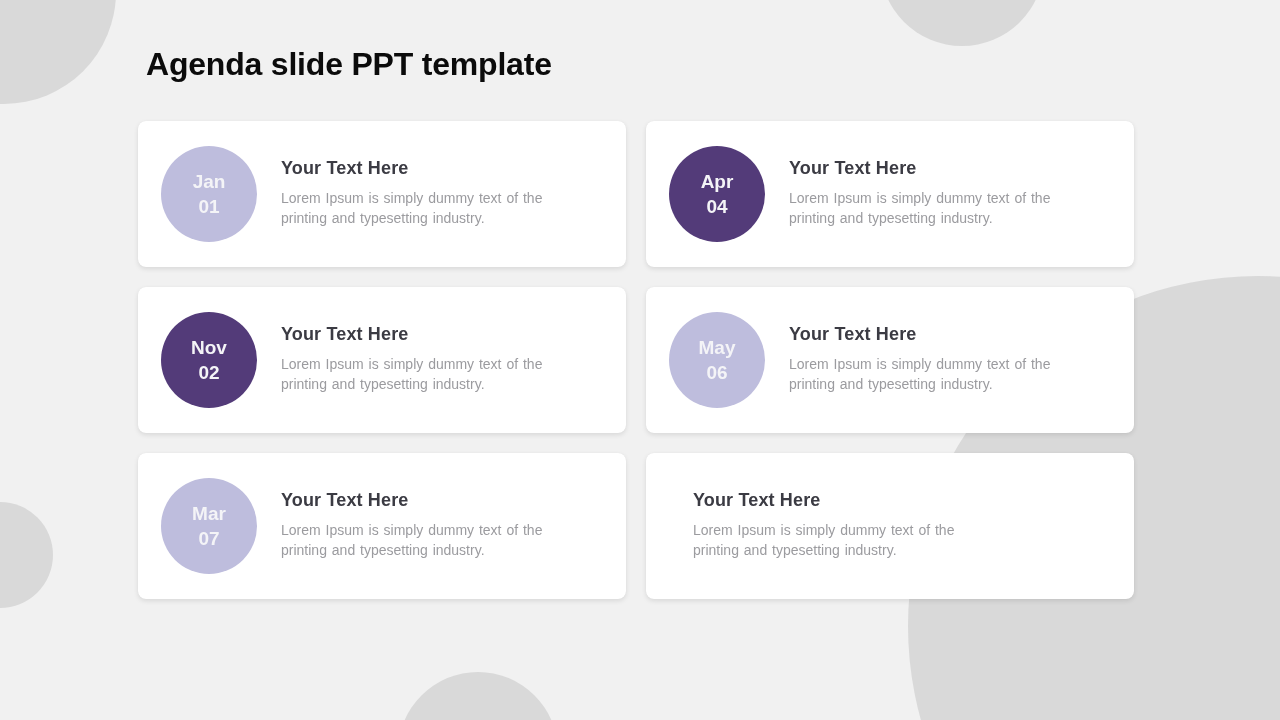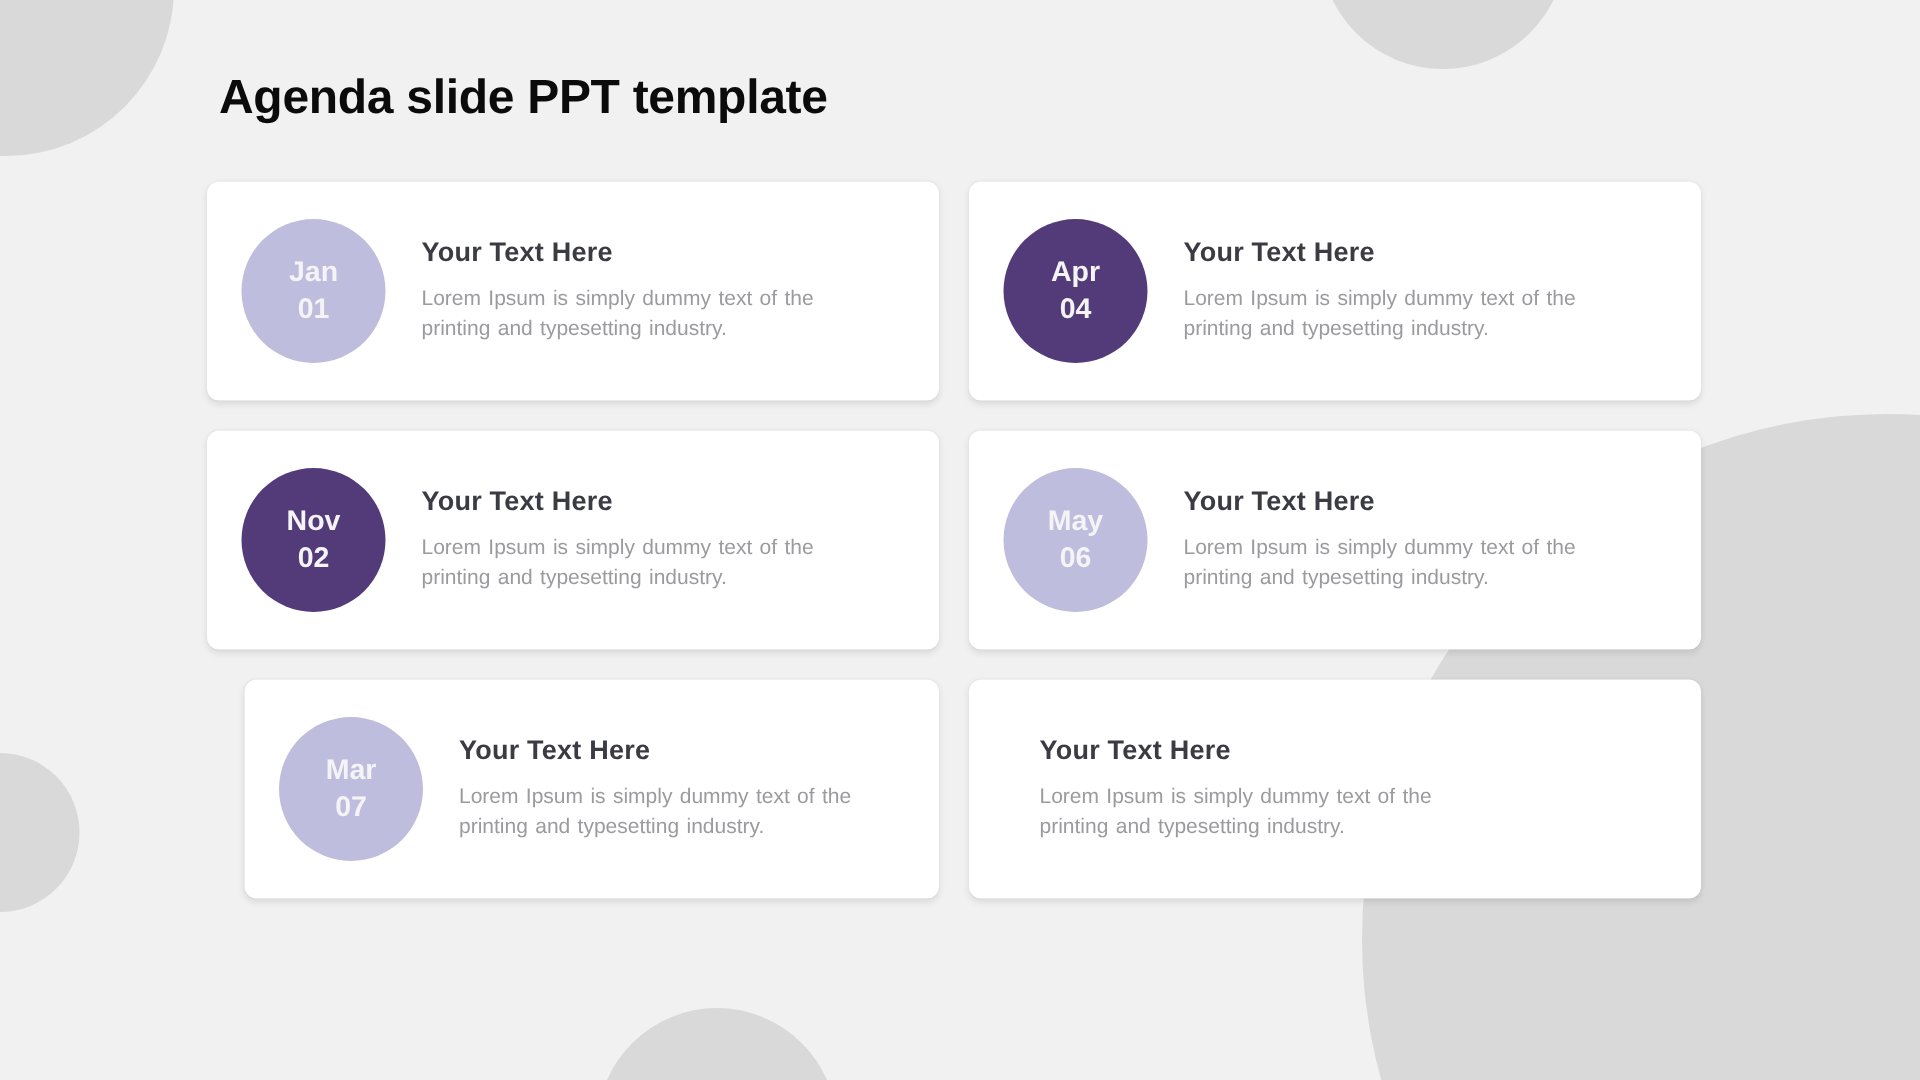--- a/index.html
+++ b/index.html
@@ -170,21 +170,21 @@
       <div class="badge" style="background-color: rgb(190, 189, 221);">
         <span class="badge-month">May</span>
         <span class="badge-num">06</span>
       </div>
       <div class="card-body">
         <div class="card-heading" style="color: rgb(59, 59, 67);">Your  Text Here</div>
         <div class="card-text" style="color: rgb(155, 155, 159);">Lorem Ipsum  is simply dummy  text  of the printing  and typesetting  industry.</div>
       </div>
     </div>
 
-    <div class="card" style="background: rgb(255, 255, 255); margin-left: 25px;">
+    <div class="card" style="background: rgb(255, 255, 255);">
       <div class="badge" style="background-color: rgb(190, 189, 221);">
         <span class="badge-month">Mar</span>
         <span class="badge-num">07</span>
       </div>
       <div class="card-body">
         <div class="card-heading" style="color: rgb(59, 59, 67);">Your  Text Here</div>
         <div class="card-text" style="color: rgb(155, 155, 159);">Lorem Ipsum  is simply dummy  text  of the printing  and typesetting  industry.</div>
       </div>
     </div>
 

